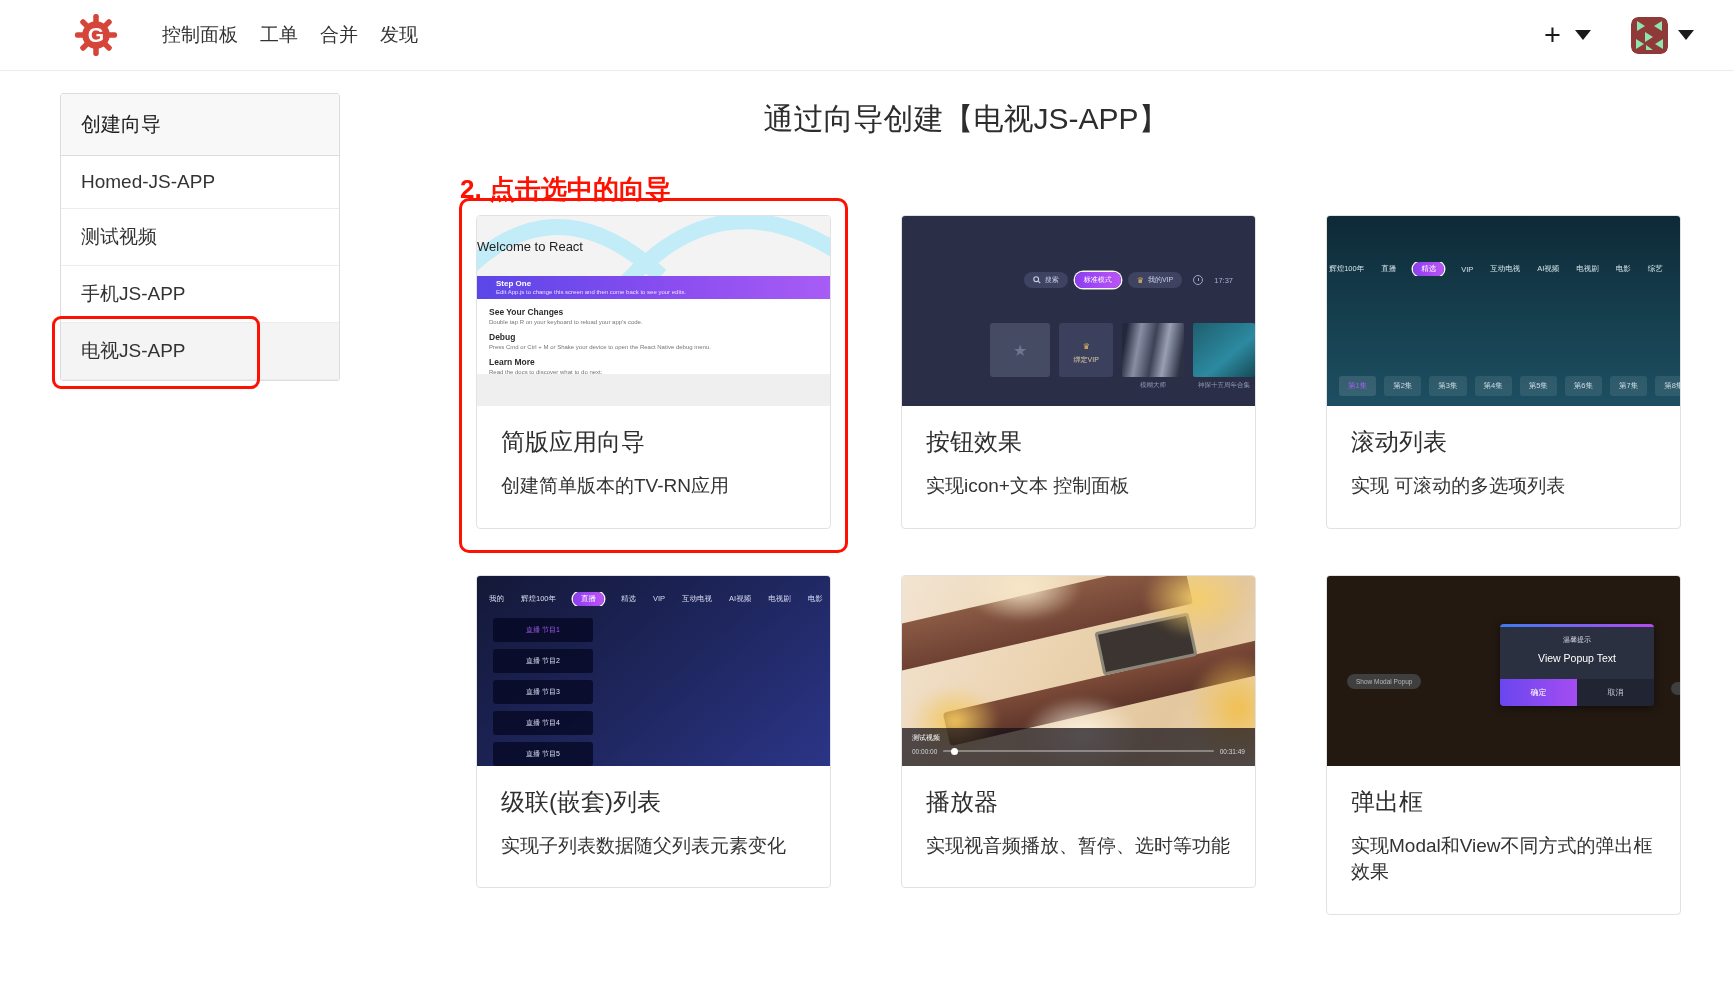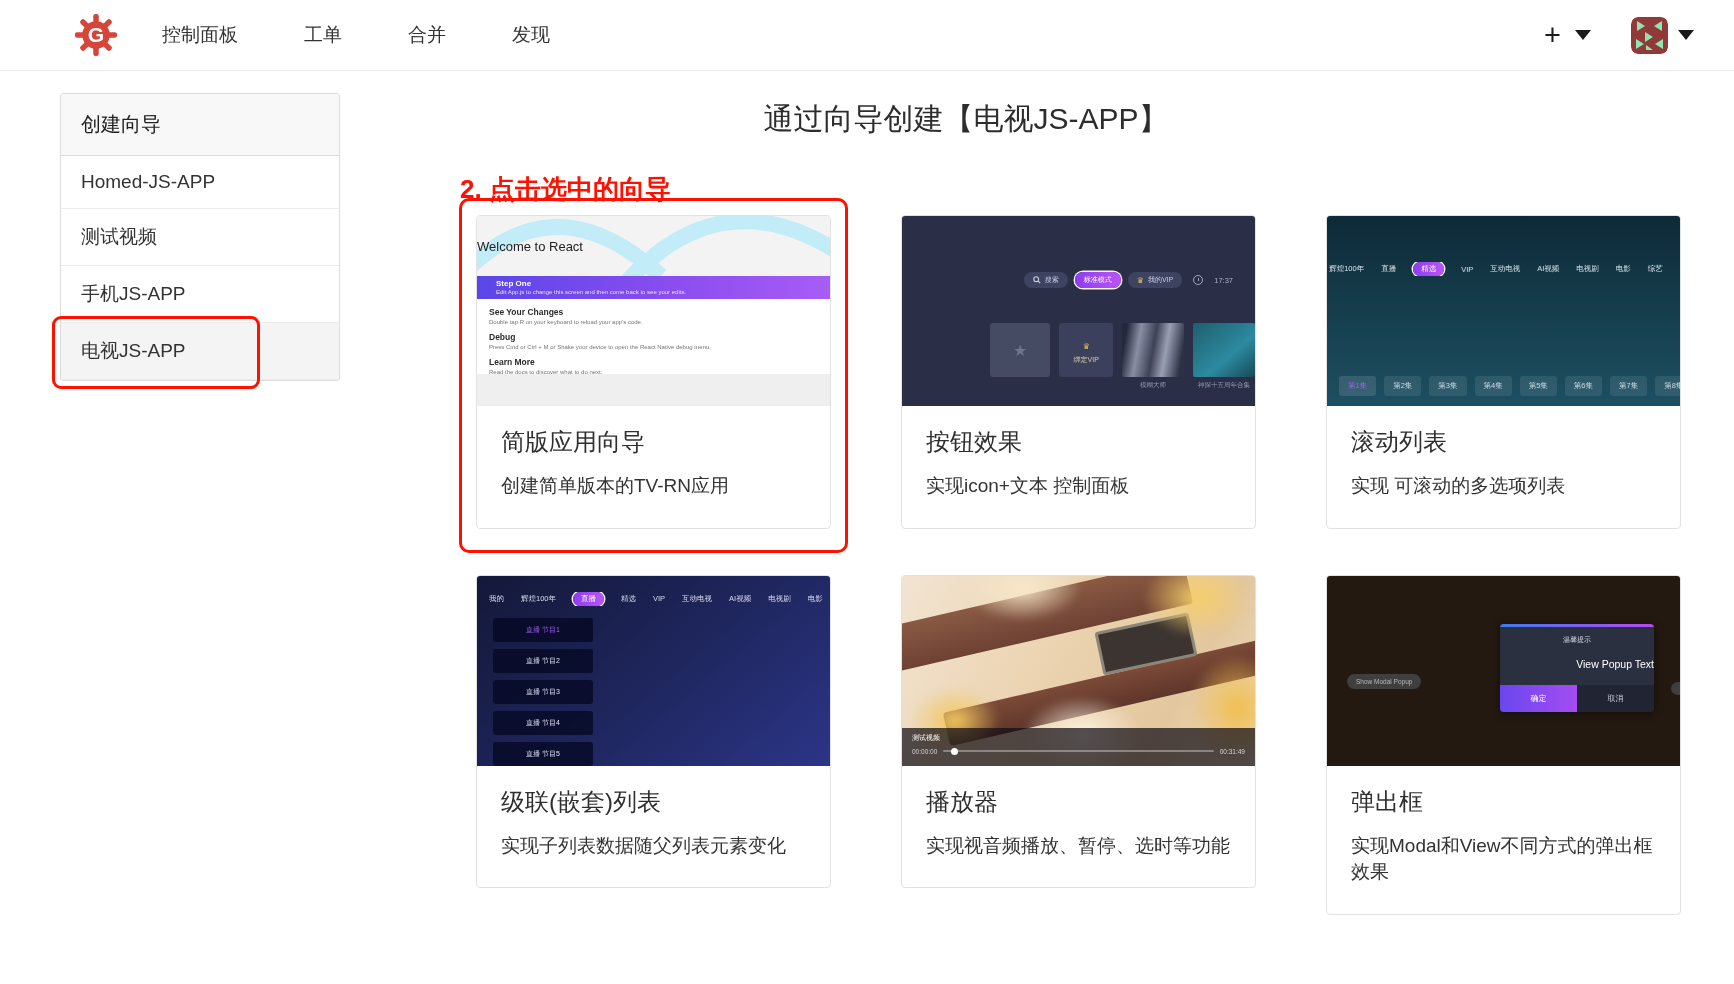--- a/index.html
+++ b/index.html
@@ -2,21 +2,21 @@
 <html><head>
 <meta charset="utf-8">
 <style>
   *{margin:0;padding:0;box-sizing:border-box}
   html,body{width:1734px;height:984px;overflow:hidden;background:#fff;
     font-family:"Liberation Sans","DejaVu Sans",sans-serif;color:#333}
 
   
   .navbar{height:71px;display:flex;align-items:center;padding:0 40px 0 0;border-bottom:1px solid #ececec;background:#fff}
   .logo-wrap{width:44px;height:44px;margin:0 44px 0 74px;flex:0 0 auto}
-  .nav-links{display:flex;gap:66px;font-size:19px;color:#333}
+  .nav-links{display:flex;gap:22px;font-size:19px;color:#333}
   .nav-link{cursor:pointer;white-space:nowrap}
   .nav-right{margin-left:auto;display:flex;align-items:center}
   .plus{font-size:29px;font-weight:400;color:#1a1a1a;line-height:1;margin-right:14px}
   .caret{width:0;height:0;border-left:8px solid transparent;border-right:8px solid transparent;border-top:10px solid #1a1a1a;display:inline-block}
   .avatar{width:37px;height:37px;border-radius:7px;overflow:hidden;margin:0 10px 0 40px}
 
   
   .layout{display:flex;align-items:flex-start}
   .side-col{width:340px;flex:0 0 auto;padding:22px 0 0 60px}
   .sidebar{width:280px;border:1px solid #dcdcdc;border-radius:3px;background:#fff}
@@ -113,21 +113,21 @@
   .c5-time{font-size:6.5px;color:#d5d5d5;white-space:nowrap}
   .c5-line{flex:1;height:2px;background:rgba(255,255,255,.35);border-radius:1px;position:relative}
   .c5-dot{position:absolute;left:3%;top:-2.5px;width:7px;height:7px;border-radius:50%;background:#fff}
 
   
   .c6-thumb{background:#231911}
   .c6-pill{position:absolute;left:20px;top:98px;background:#3f3f3f;border-radius:9px;padding:4px 9px;font-size:6.5px;color:#b9b9b9;white-space:nowrap}
   .c6-dialog{position:absolute;right:26px;top:48px;width:154px;background:#2b3040;border-radius:4px;overflow:hidden;box-shadow:0 2px 8px rgba(0,0,0,.5)}
   .c6-grad{height:3px;background:linear-gradient(90deg,#3f7bf0,#b44af0)}
   .c6-title{font-size:7px;color:#d6dbe8;text-align:center;margin-top:8px}
-  .c6-body{font-size:10.5px;color:#fff;text-align:right;margin:13px 0 15px}
+  .c6-body{font-size:10.5px;color:#fff;text-align:center;margin:7px 0 15px}
   .c6-btns{display:flex}
   .c6-ok{flex:1;height:27px;background:linear-gradient(90deg,#6a46ee,#a44df2);color:#fff;font-size:8px;display:flex;align-items:center;justify-content:center}
   .c6-cancel{flex:1;height:27px;background:#202433;color:#c3c8d8;font-size:8px;display:flex;align-items:center;justify-content:center}
   .c6-right-pill{position:absolute;right:-7px;top:106px;width:16px;height:13px;background:#3f3f3f;border-radius:7px}
 </style>
 </head>
 <body>
 
 <div class="navbar">
   <div class="logo-wrap">

